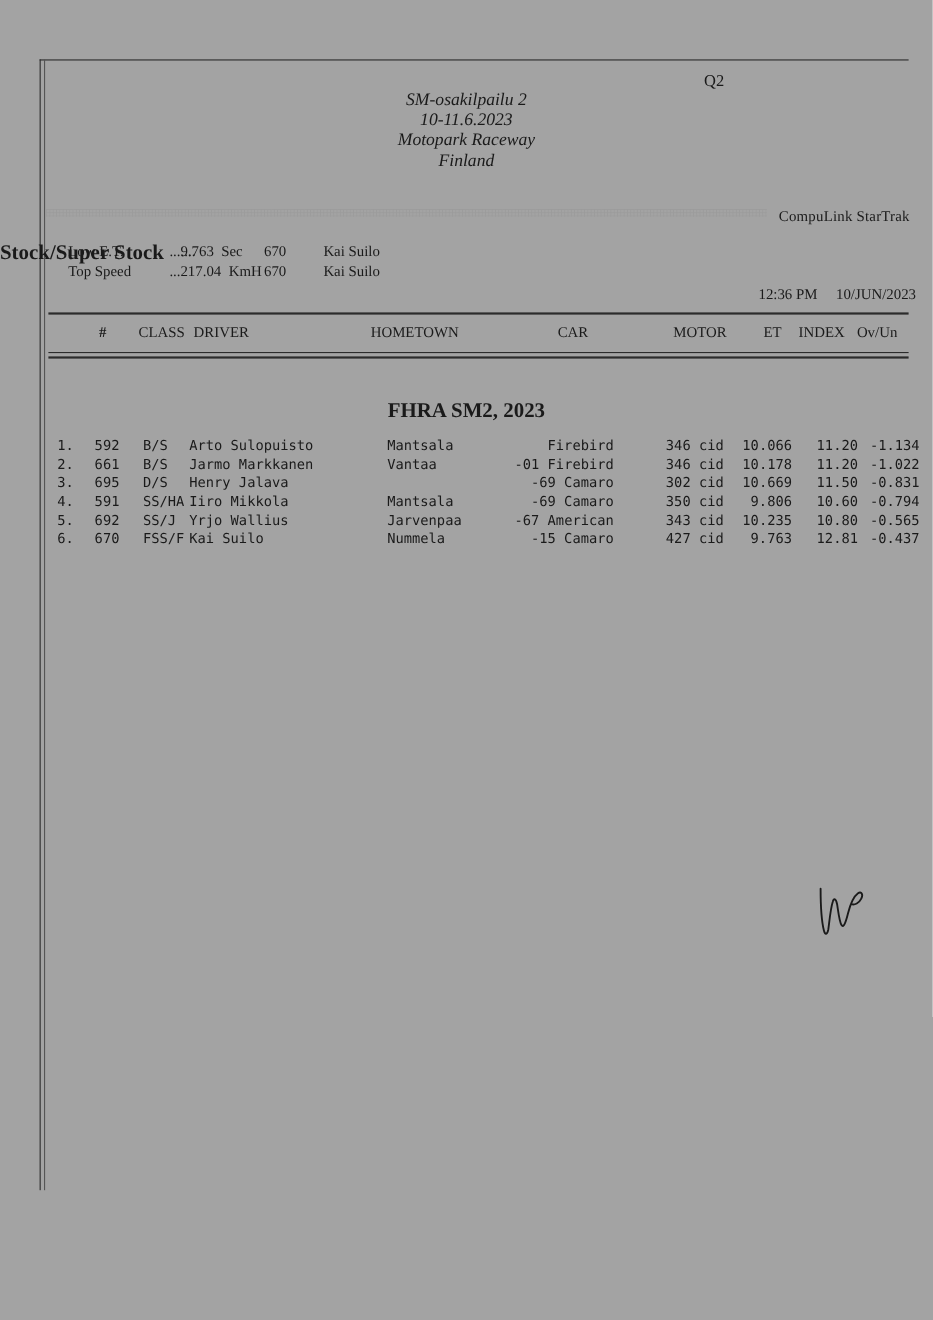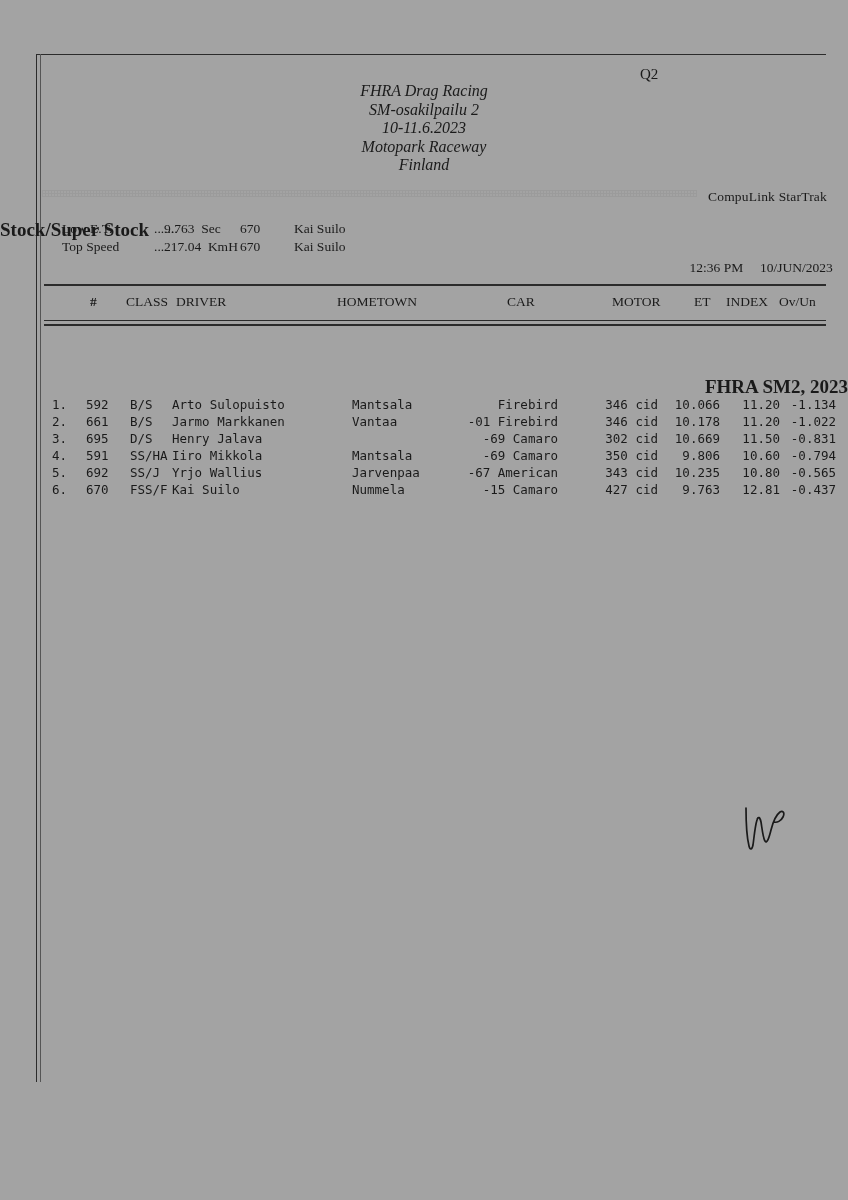--- a/index.html
+++ b/index.html
@@ -161,23 +161,23 @@
   .ch-hometown { left: 337px; }
   .ch-car      { left: 507px; }
   .ch-motor    { left: 612px; }
   .ch-et       { left: 694px; }
   .ch-index    { left: 726px; }
   .ch-ovun     { left: 779px; }
 
   .event-title {
     position: absolute;
     left: 0;
-    top: 376px;
-    width: 848px;
-    text-align: right;
+    top: 363px;
+    width: 848px;
+    text-align: center;
     font-weight: bold;
     font-size: 19px;
   }
 
   
   .results {
     position: absolute;
     left: 0;
     top: 396px;
     width: 848px;
@@ -218,21 +218,20 @@
 
 <div class="page">
 
   <div class="frame-top"></div>
   <div class="frame-left"></div>
   <div class="frame-left2"></div>
 
   <div class="q-label">Q2</div>
 
   <div class="title-block">
-    <div>FHRA Drag Racing</div>
     <div>SM-osakilpailu 2</div>
     <div>10-11.6.2023</div>
     <div>Motopark Raceway</div>
     <div>Finland</div>
   </div>
 
   <div class="dotted-rule"></div>
   <div class="compulink">CompuLink  StarTrak</div>
 
   <div class="qual-block">

